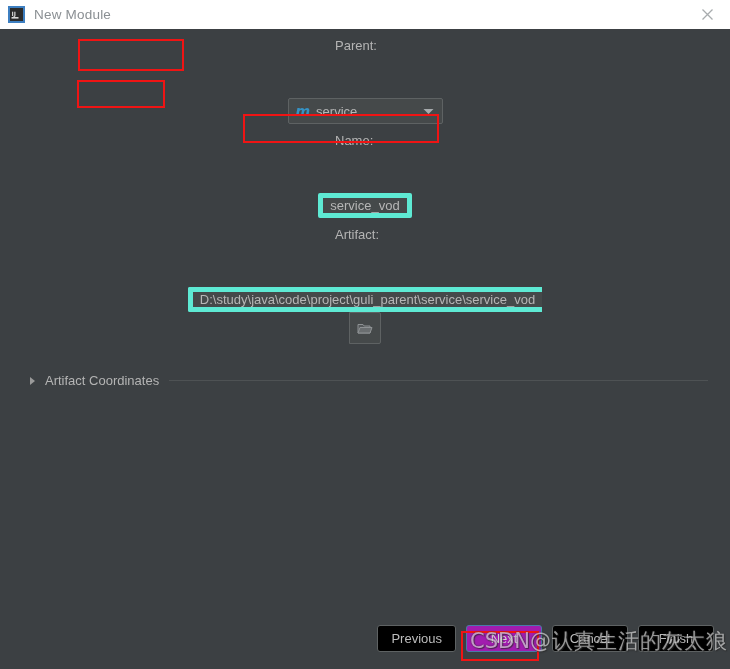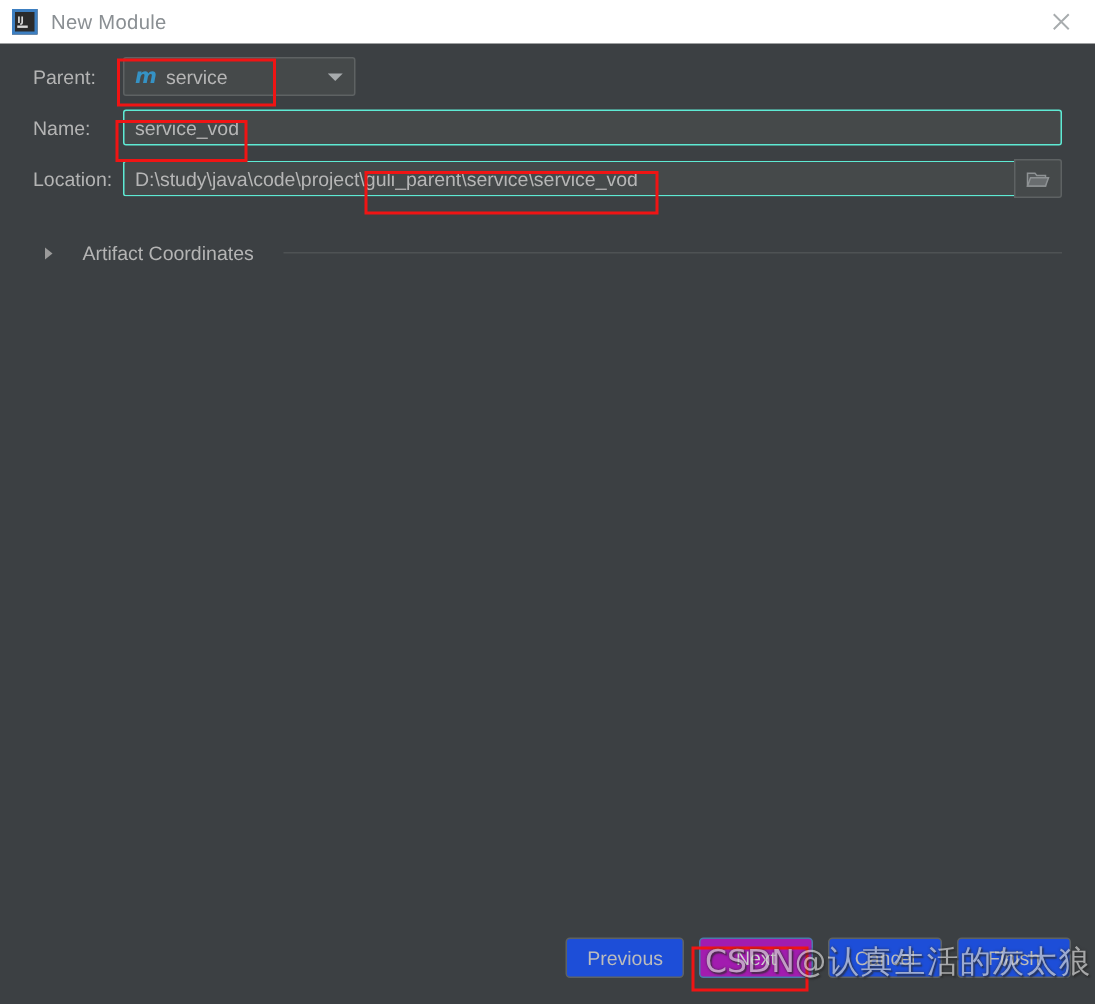--- a/index.html
+++ b/index.html
@@ -63,20 +63,21 @@
   
   .form {
     padding: 9px 22px 0 22px;
   }
 
   .row {
     display: flex;
     align-items: center;
     margin-bottom: 9px;
     position: relative;
+    flex-direction: column;
   }
 
   .lbl {
     width: 60px;
     flex: 0 0 60px;
     font-size: 13px;
     color: #b4b4b4;
     text-align: left;
     padding-right: 6px;
   }
@@ -115,21 +116,21 @@
     flex: 0 0 26px;
     display: flex;
     align-items: center;
     justify-content: center;
   }
 
   
   .input {
     height: 24px;
     background: #45494a;
-    border: 1px solid #5eead4;
+    border: 5px solid #5eead4;
     border-radius: 2px;
     display: flex;
     align-items: center;
     padding: 0 7px;
     font-size: 13px;
     color: #b6b6b6;
     white-space: nowrap;
     overflow: hidden;
     cursor: text;
   }
@@ -147,21 +148,21 @@
     align-items: center;
     justify-content: center;
     cursor: pointer;
   }
 
   
   .section {
     display: flex;
     align-items: center;
     margin-top: 29px;
-    gap: 20px;
+    gap: 10px;
     cursor: pointer;
     padding-left: 8px;
     text-align: center;
   }
   .tri {
     width: 0; height: 0;
     border-left: 5px solid #9a9a9a;
     border-top: 4px solid transparent;
     border-bottom: 4px solid transparent;
     flex: 0 0 auto;
@@ -189,21 +190,21 @@
     gap: 10px;
     padding: 0 16px 10px 0;
   }
 
   .btn {
     min-width: 76px;
     height: 27px;
     padding: 0 13px;
     border: 1px solid #5e6263;
     border-radius: 3px;
-    background: #1d4ed8;
+    background: #000000;
     color: #bcbcbc;
     font-size: 13px;
     font-family: "Liberation Sans", sans-serif;
     display: flex;
     align-items: center;
     justify-content: center;
     cursor: pointer;
   }
   .btn.primary {
     background: #a21caf;
@@ -278,21 +279,21 @@
       </div>
     </div>
   </div>
 
   <div class="row">
     <div class="lbl">Name:</div>
     <div class="input name-input">service_vod</div>
   </div>
 
   <div class="row">
-    <div class="lbl">Location:</div>
+    <div class="lbl">Artifact:</div>
     <div class="input loc-input">D:\study\java\code\project\guli_parent\service\service_vod</div>
     <div class="browse-btn">
       <svg width="16" height="13" viewBox="0 0 16 13" aria-hidden="true">
         <path d="M1 2.5 L6 2.5 L7.2 4 L13 4 L13 11 L1 11 Z" fill="#54585a" stroke="#8e9294" stroke-width="1"></path>
         <path d="M3 5.5 L15 5.5 L13 11 L1 11 Z" fill="#6a6e70" stroke="#8e9294" stroke-width="1"></path>
       </svg>
     </div>
   </div>
 
   <div class="section">

